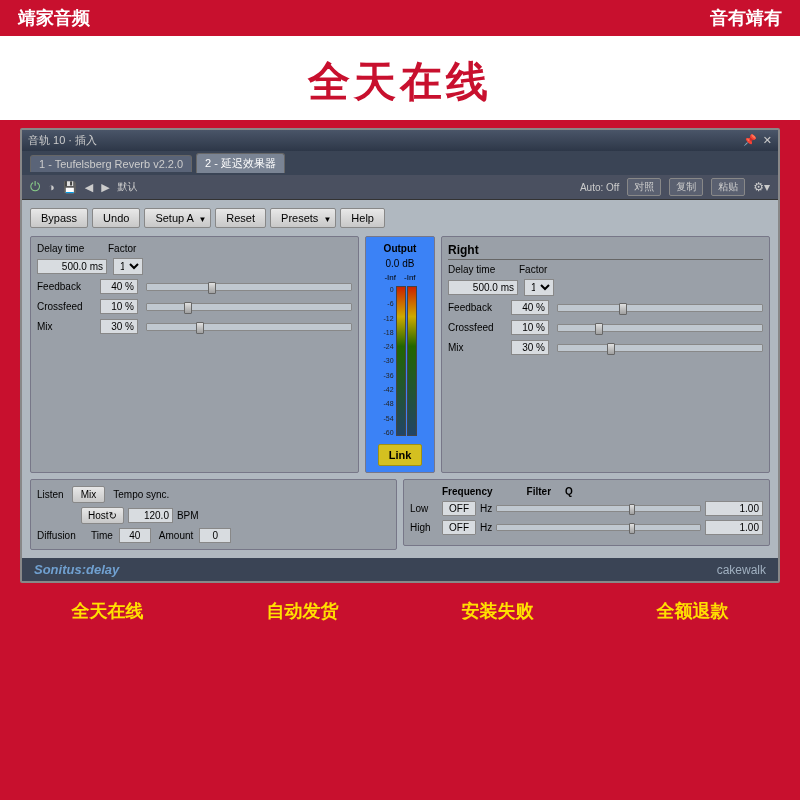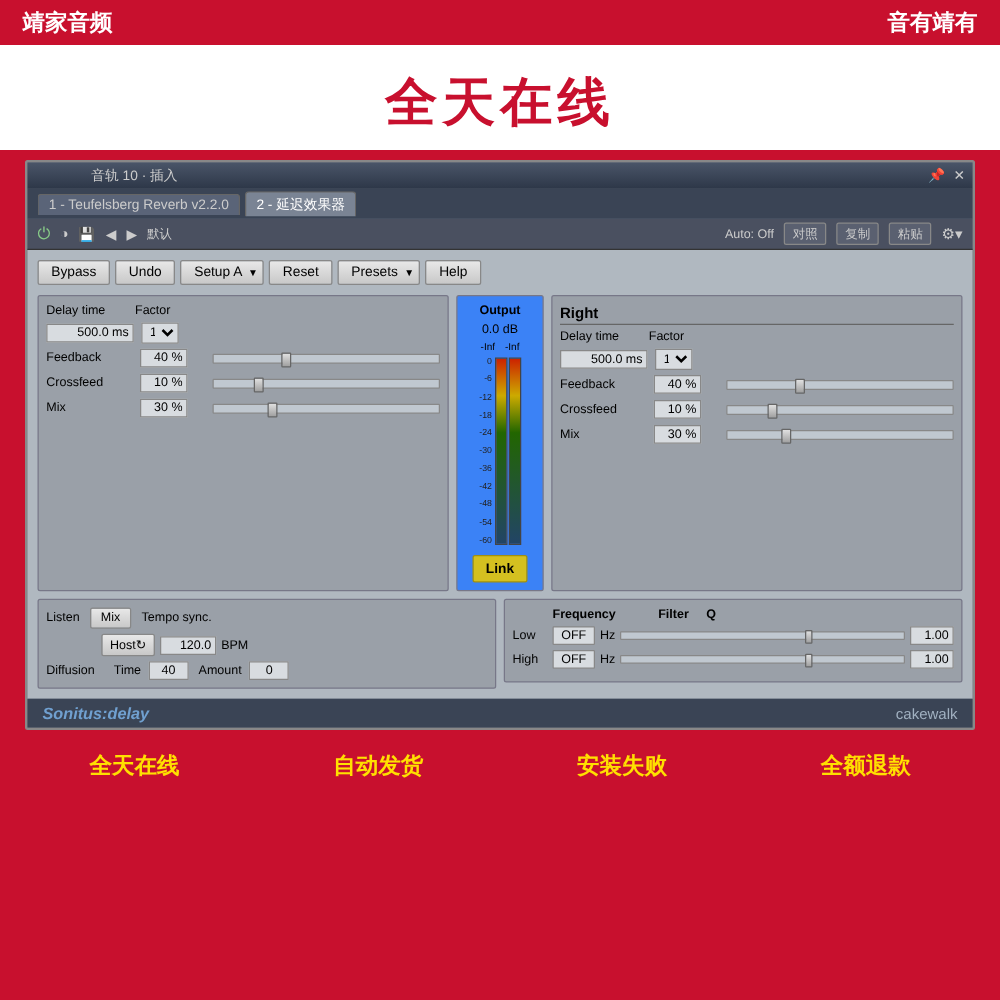--- a/index.html
+++ b/index.html
@@ -177,21 +177,21 @@
       font-size: 10px;
       width: 30px;
       padding: 1px 2px;
     }
 
     
     .slider-row {
       display: flex;
       align-items: center;
       margin-bottom: 5px;
-      gap: 20px;
+      gap: 8px;
     }
     .slider-label {
       font-size: 10px;
       color: #000;
       width: 55px;
     }
     .slider-val {
       background: #d8dce0;
       border: 1px solid #888;
       font-size: 10px;
@@ -360,21 +360,21 @@
       border-radius: 1px;
     }
     .freq-hz {
       font-size: 10px;
       color: #000;
     }
     .freq-val {
       background: #d8dce0;
       border: 1px solid #888;
       font-size: 10px;
-      width: 35px;
+      width: 58px;
       padding: 1px 3px;
       text-align: right;
       color: #000;
     }
 
     
     .plugin-footer {
       background: #3a4455;
       display: flex;
       align-items: center;
@@ -434,21 +434,21 @@
   <span>音有靖有</span>
 </div>
 
 <div class="title-area">
   <h1>全天在线</h1>
 </div>
 
 <div class="plugin-window">
 
   <div class="title-bar">
-    <span style="font-size:11px;color:#ccc;flex:1;margin-left:45px;">音轨 10 · 插入</span>
+    <span style="font-size:11px;color:#ccc;flex:1;">音轨 10 · 插入</span>
     <span style="color:#ccc;font-size:11px;">📌</span>
     <span style="color:#ccc;font-size:11px;cursor:pointer;">✕</span>
   </div>
 
   <div class="tab-bar">
     <div class="tab">1 - Teufelsberg Reverb v2.2.0</div>
     <div class="tab active">2 - 延迟效果器</div>
   </div>
 
   <div class="toolbar">

